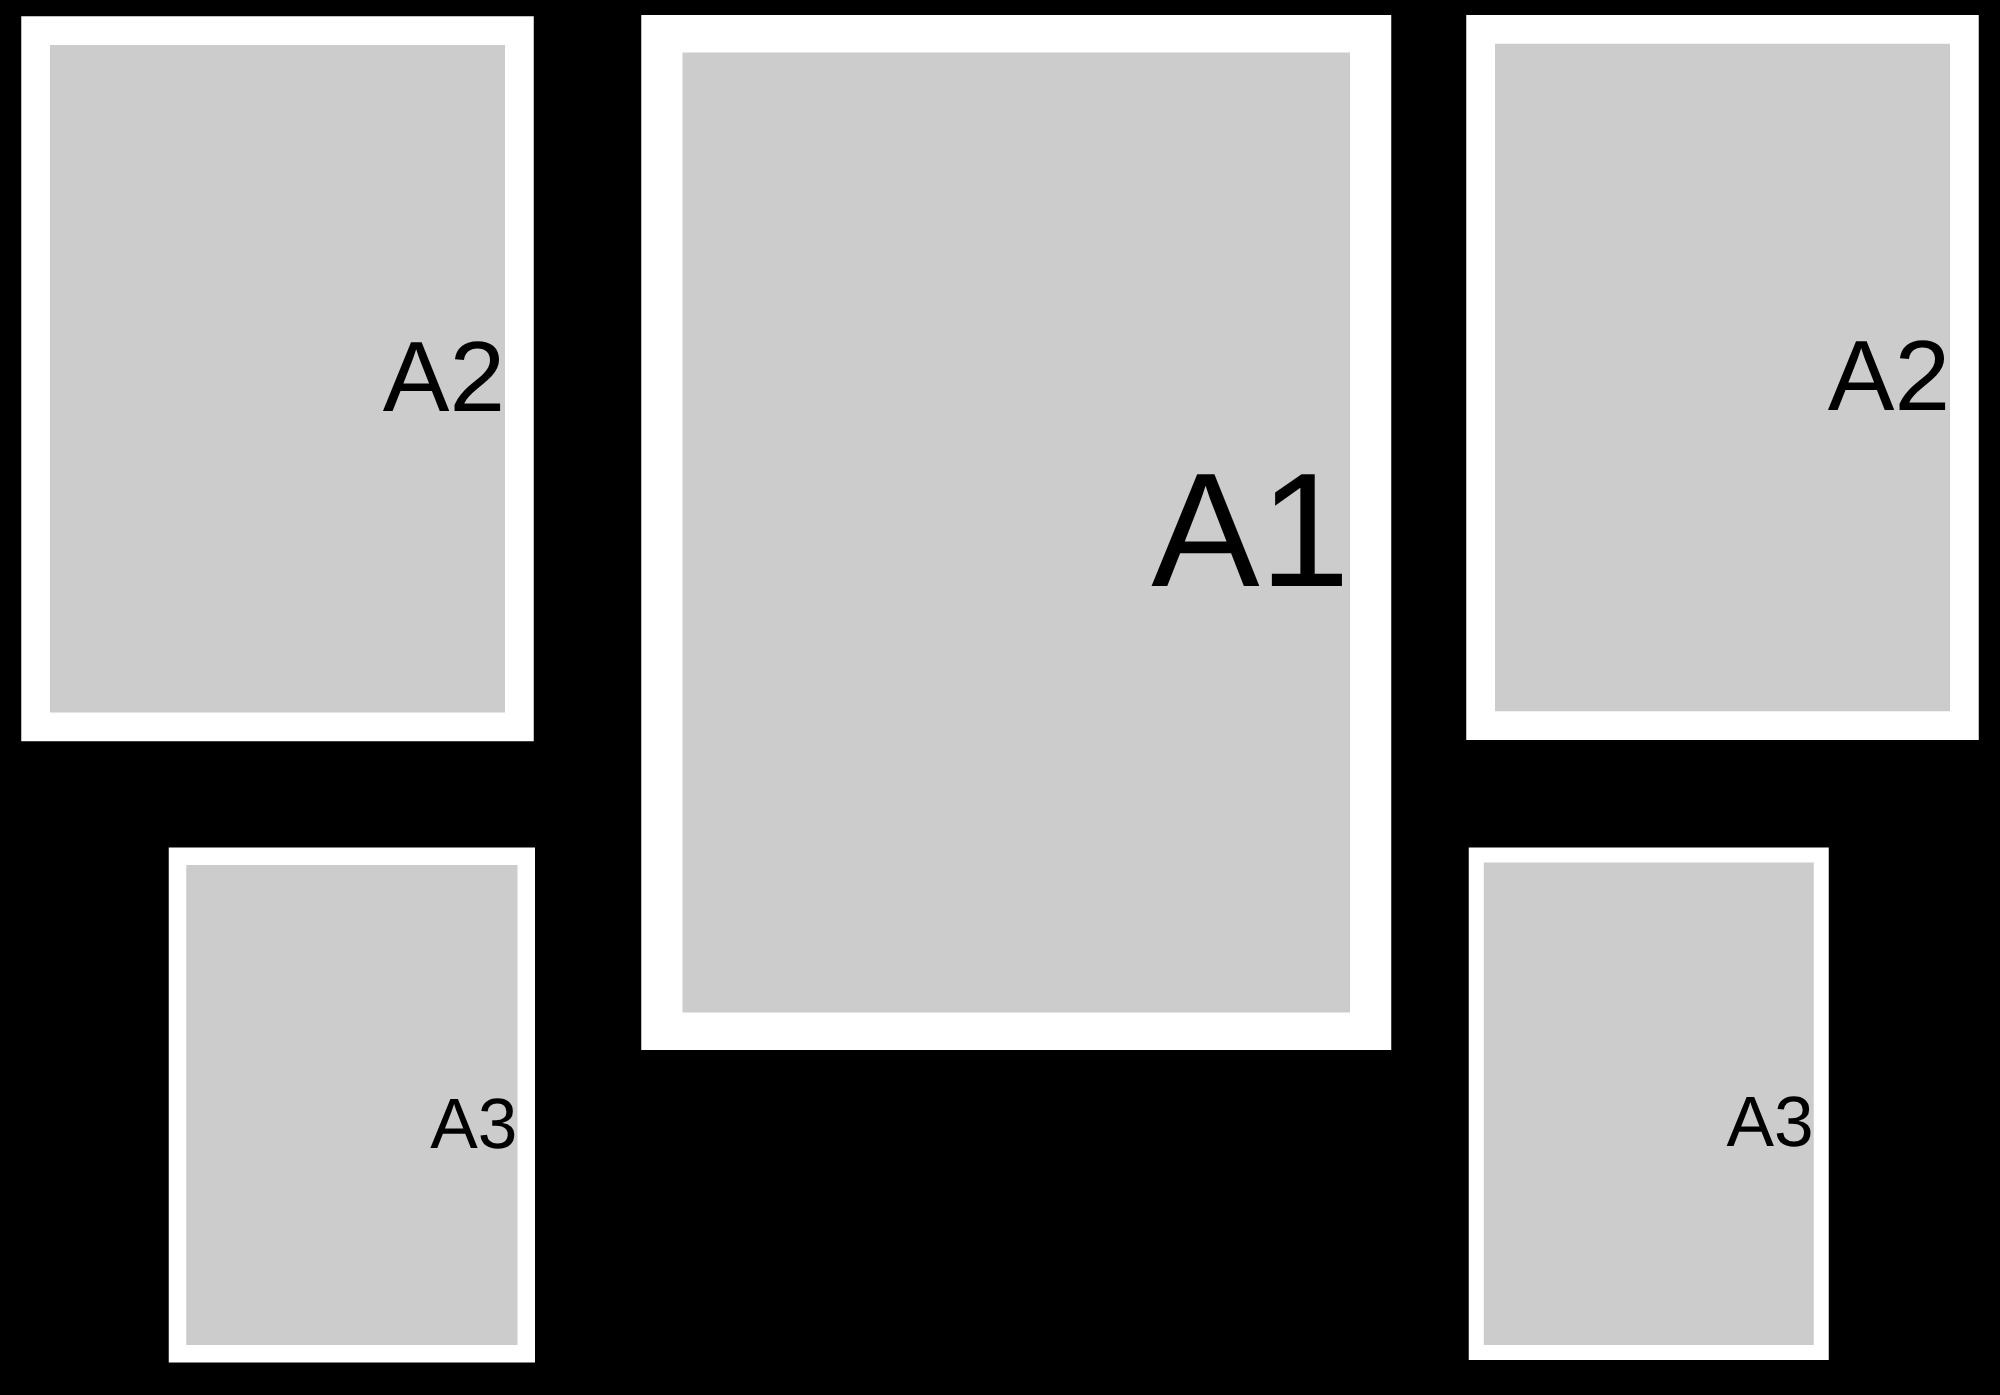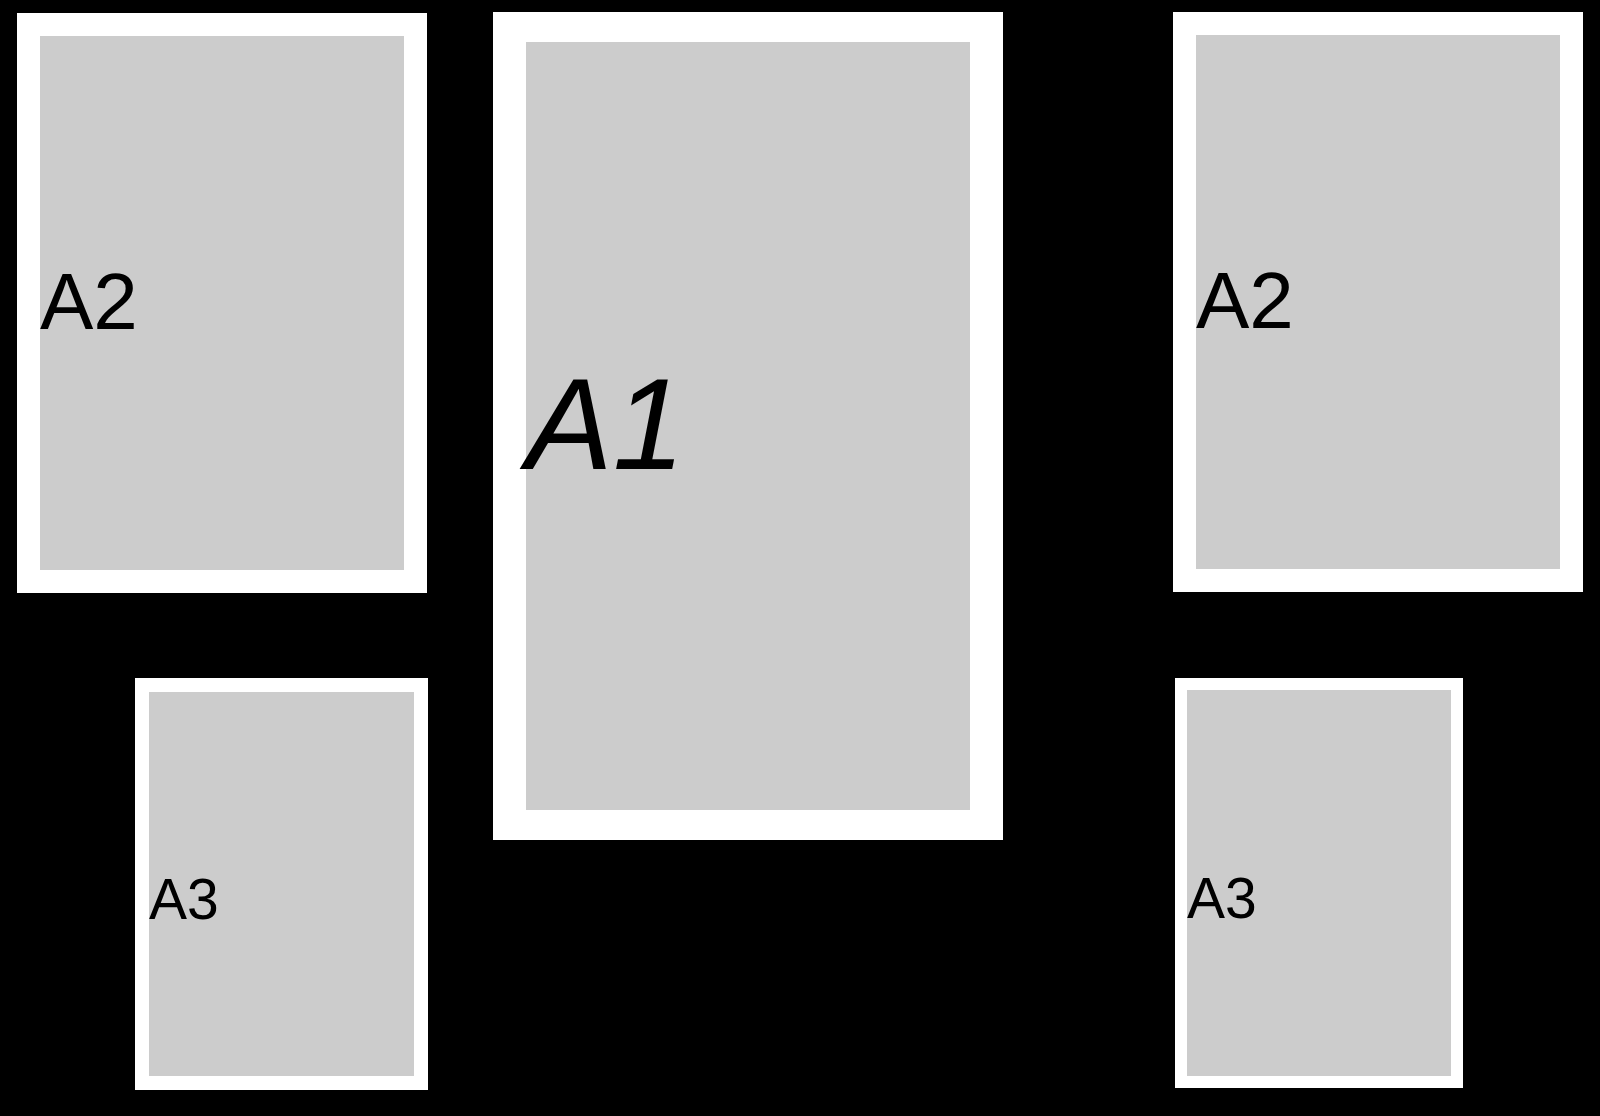--- a/index.html
+++ b/index.html
@@ -25,34 +25,34 @@
   .frame {
     position: absolute;
     background: var(--frame);
   }
   .sheet {
     width: 100%;
     height: 100%;
     background: var(--sheet);
     display: flex;
     align-items: center;
-    justify-content: flex-start;
+    justify-content: flex-end;
   }
   .label {
     color: var(--label);
     font-weight: 400;
     line-height: 1;
     transform: translateY(-1.5%);
     user-select: none;
   }
 
   
   .frame-a2-left  { left: 17px;   top: 13px;  width: 410px; height: 580px; padding: 23px; }
   
-  .frame-a1       { left: 493px;  top: 12px;  width: 510px; height: 828px; padding: 30px 33px; font-style: italic; }
+  .frame-a1       { left: 513px;  top: 12px;  width: 600px; height: 828px; padding: 30px 33px; }
   
   .frame-a2-right { left: 1173px; top: 12px;  width: 410px; height: 580px; padding: 23px; }
   
   .frame-a3-left  { left: 135px;  top: 678px; width: 293px; height: 412px; padding: 14px 14px; }
   
   .frame-a3-right { left: 1175px; top: 678px; width: 288px; height: 410px; padding: 12px; }
 
   .label-a1 { font-size: 130px; }
   .label-a2 { font-size: 80px; }
   .label-a3 { font-size: 57px; margin-top: 32px; }

